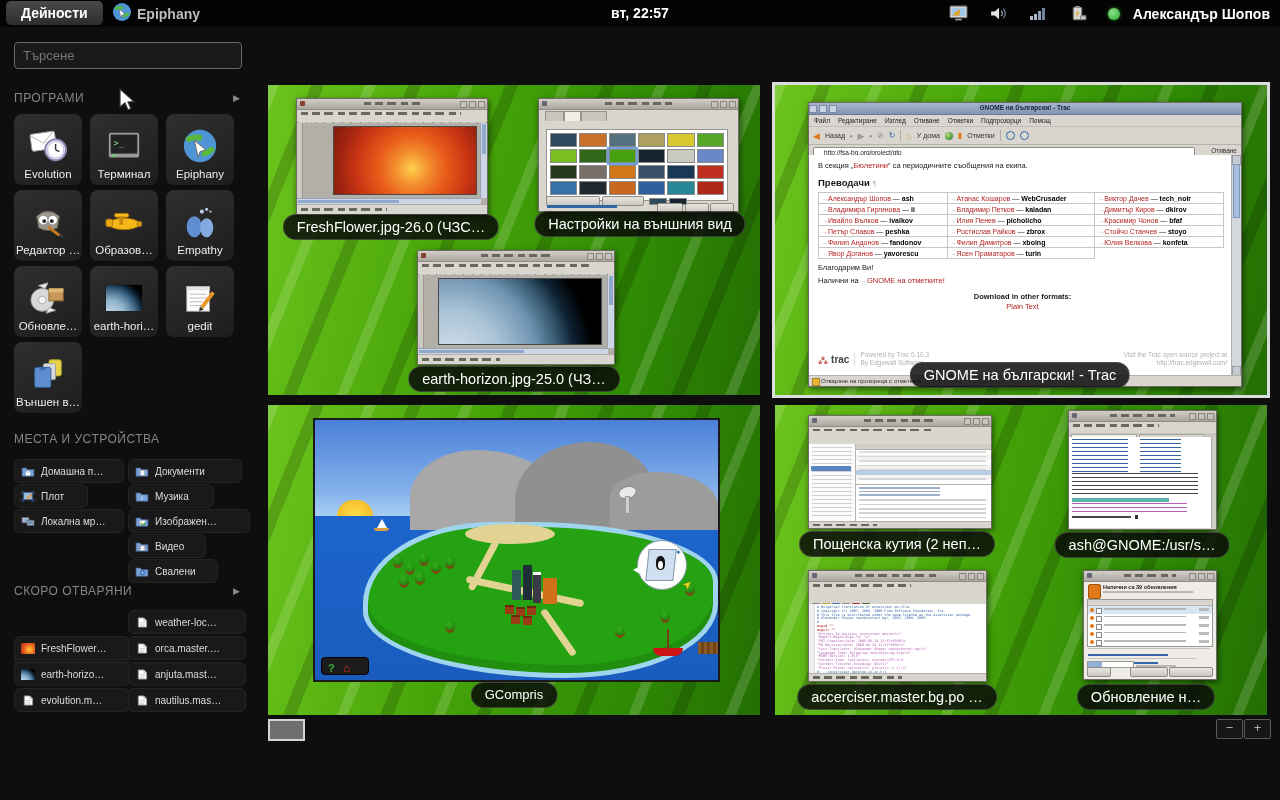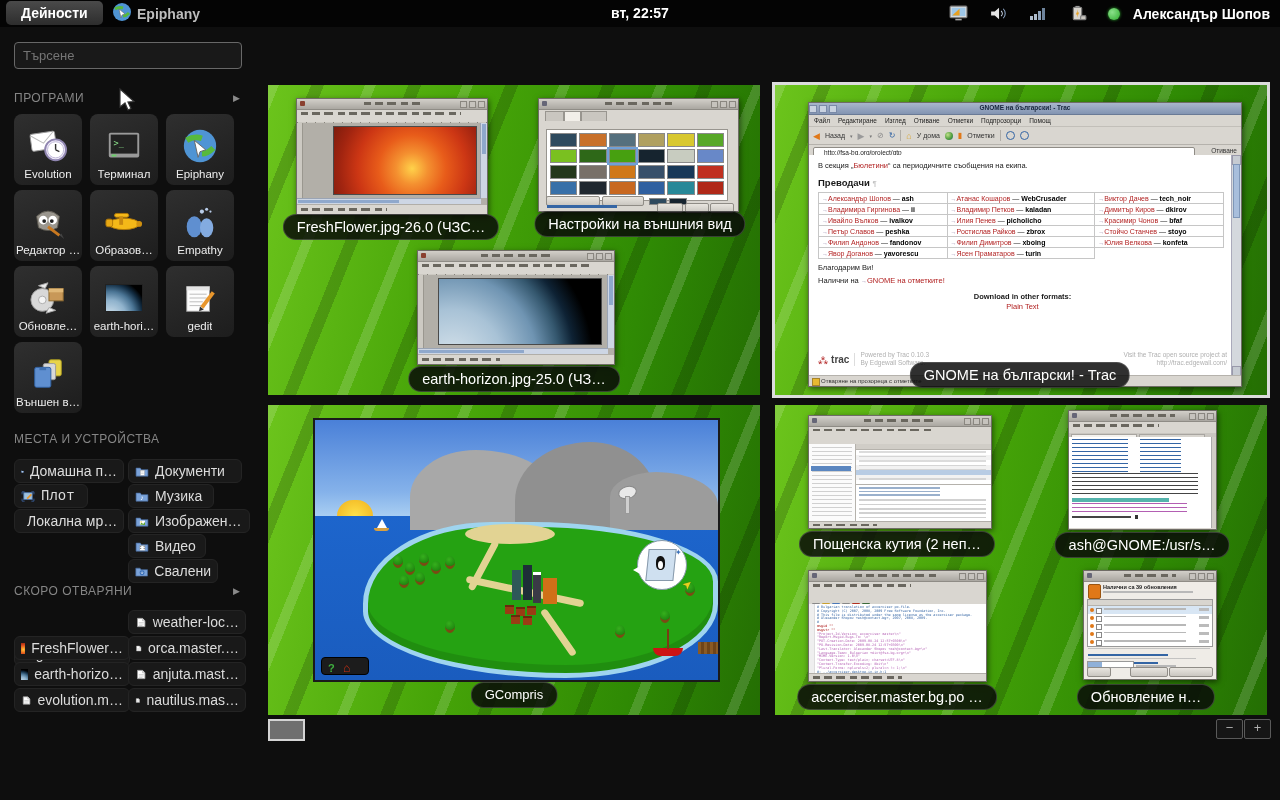--- a/index.html
+++ b/index.html
@@ -29,21 +29,21 @@
   .appsgrid{position:absolute;left:14px;top:114px;width:228px;display:grid;
     grid-template-columns:68px 68px 68px;grid-auto-rows:71px;column-gap:8px;row-gap:5px;}
   .tile{background:linear-gradient(155deg,#2f2f2f,#1d1d1d);border-radius:8px;display:flex;
     flex-direction:column;align-items:center;justify-content:flex-end;padding-bottom:5px;overflow:hidden;}
   .tile .aic{height:44px;display:flex;align-items:center;justify-content:center;margin-top:4px;}
   .alabel{font-size:11.5px;color:#ededed;white-space:nowrap;max-width:64px;overflow:hidden;}
   .ic-flower{width:36px;height:26px;background:radial-gradient(circle at 60% 60%,#ffca3a,#f08024 35%,#d8481c 65%,#962810);border:1px solid #222;}
   .ic-earth{width:36px;height:26px;background:radial-gradient(circle at 12% 118%,#cfe0ec 0%,#8fb2cc 35%,#4a7494 55%,#122c42 72%,#000 84%);border:1px solid #222;}
   .pitem{position:absolute;height:22px;display:flex;align-items:center;gap:6px;background:#191919;
     border:1px solid #242424;border-radius:6px;padding:0 6px;}
-  .plabel{font-size:14px;color:#dcdcdc;white-space:nowrap;}
+  .plabel{font-size:10px;color:#dcdcdc;white-space:nowrap;}
   .ic-sm{width:14px;height:11px;}
 
   
   .ws{position:absolute;width:492px;height:310px;overflow:visible;
     background:
       repeating-linear-gradient(112deg, rgba(255,255,255,.15) 0 10px, rgba(255,255,255,0) 10px 40px, rgba(0,0,0,.17) 40px 52px, rgba(0,0,0,0) 52px 90px),
       linear-gradient(100deg,#6cc41c 0%,#46a408 40%,#2f8a04 75%,#246e03 100%);}
   .ws-active{box-shadow:0 0 0 3px #dcdcdc;}
   .cap{position:absolute;transform:translateX(-50%);background:rgba(8,8,8,.84);color:#fff;
     font-size:14.5px;line-height:18px;padding:3px 13px;border-radius:14px;white-space:nowrap;
@@ -315,21 +315,21 @@
   <div class="sechdr" style="left:14px;top:432px;">МЕСТА И УСТРОЙСТВА</div>
 
   <div class="pitem" style="left:14px;top:459px;width:96px;">
     <svg class="ic-sm" viewBox="0 0 16 13">
         <path d="M1 2.5 h5 l1.3 1.8 H15 V12 H1 Z" fill="#7aa2d8" stroke="#46689c" stroke-width="0.8"></path>
         <polygon points="4.5,8 8,5 11.5,8" fill="#ececec"></polygon>
         <rect x="5.5" y="8" width="5" height="3.2" fill="#fff"></rect>
       </svg>
     <span class="plabel">Домашна п…</span>
   </div>
-  <div class="pitem" style="left:14px;top:484px;width:60px;font-family:Liberation Mono, monospace;">
+  <div class="pitem" style="left:14px;top:484px;width:60px;">
     <svg class="ic-sm" viewBox="0 0 16 13">
         <rect x="3" y="2" width="10" height="8" fill="#9ec2e0" stroke="#4a72a8"></rect>
         <path d="M1 1 h3 M1 1 v3 M15 1 h-3 M15 1 v3 M1 12 h3 M1 12 v-3 M15 12 h-3 M15 12 v-3" stroke="#3a62a0"></path>
         <line x1="7" y1="9" x2="12" y2="4" stroke="#e8962c" stroke-width="2"></line>
       </svg>
     <span class="plabel">Плот</span>
   </div>
   <div class="pitem" style="left:14px;top:509px;width:96px;">
     <svg class="ic-sm" viewBox="0 0 16 13">
         <rect x="1" y="2" width="8" height="6" fill="#dfe8f0" stroke="#667"></rect>

